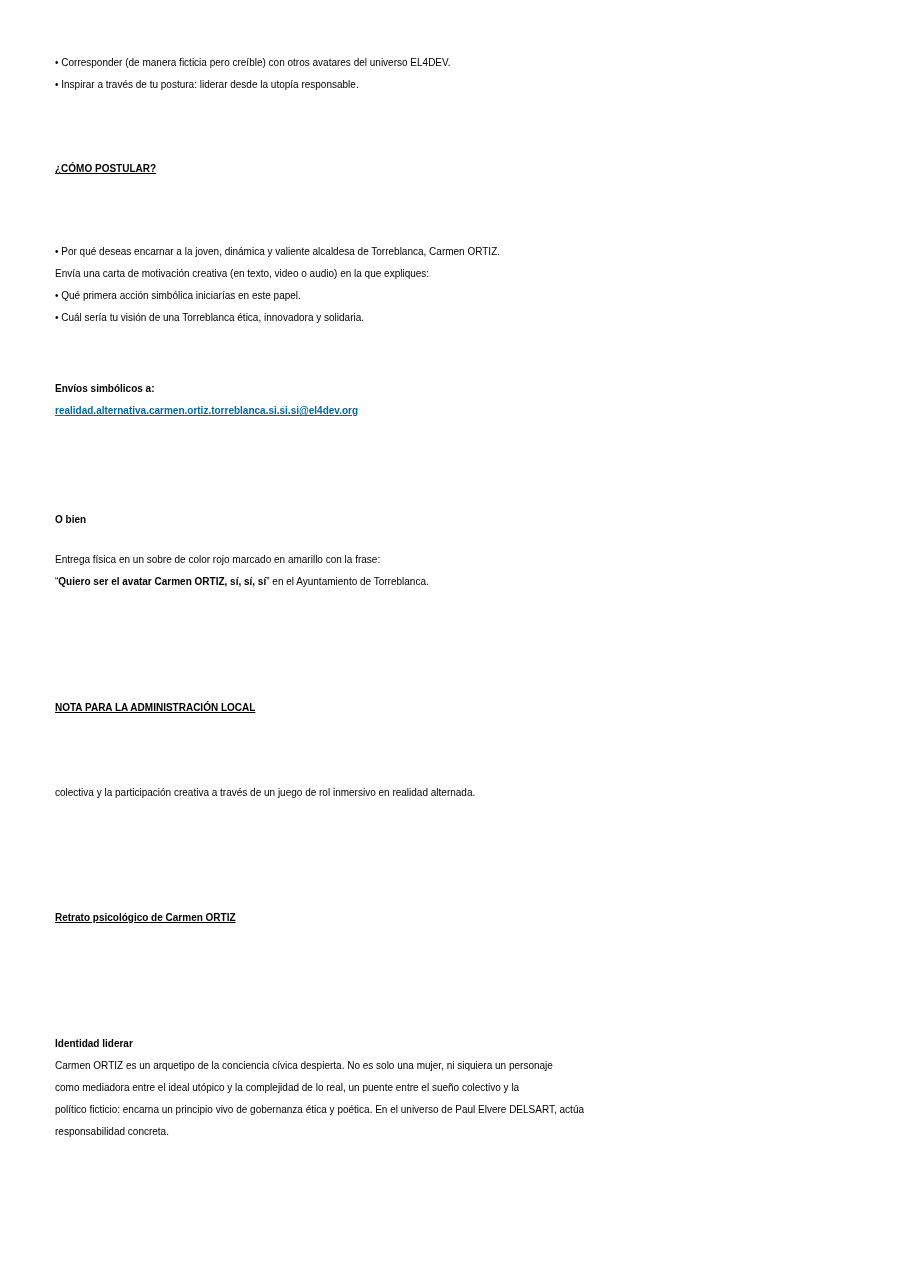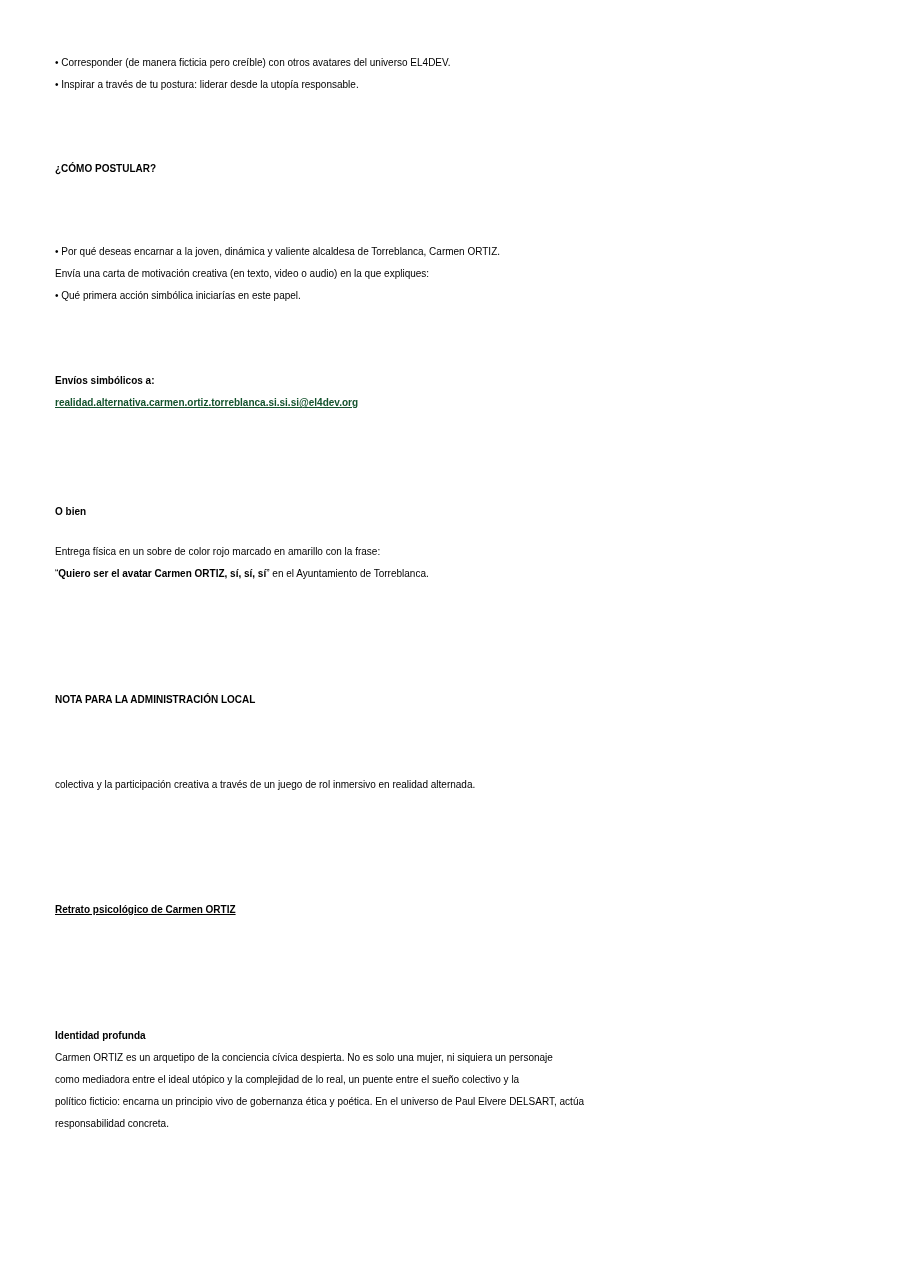--- a/index.html
+++ b/index.html
@@ -12,32 +12,32 @@
     overflow: hidden;
     font-family: "Liberation Sans", "DejaVu Sans", sans-serif;
     font-size: 10px;
     line-height: 22px;
     color: #000000;
     padding: 52px 50px 0 55px;
   }
   .line { white-space: nowrap; }
   .b { font-weight: bold; }
   .u { text-decoration: underline; }
-  .sec-heading { font-weight: bold; white-space: nowrap; }
+  .sec-heading { font-weight: bold; white-space: nowrap; text-decoration: underline; }
   .m-heading1   { margin-top: 62px; }
   .m-para1     { margin-top: 61px; }
-  .m-envios    { margin-top: 63px; }
+  .m-envios    { margin-top: 49px; }
   .m-obien     { margin-top: 87px; }
   .m-entrega   { margin-top: 18px; }
   .m-nota      { margin-top: 104px; }
   .m-oferta    { margin-top: 63px; }
   .m-retrato   { margin-top: 103px; }
   .m-identidad { margin-top: 104px; }
   a.email-link {
-    color: #14532d;
+    color: #0369a1;
     font-weight: bold;
     text-decoration: underline;
     white-space: nowrap;
   }
 </style>
 </head>
 <body>
 
 <div class="page">
 
@@ -45,20 +45,21 @@
     <div class="line">• Corresponder (de manera ficticia pero creíble) con otros avatares del universo EL4DEV.</div>
     <div class="line">• Inspirar a través de tu postura: liderar desde la utopía responsable.</div>
   </div>
 
   <div class="sec-heading m-heading1">¿CÓMO POSTULAR?</div>
 
   <div class="m-para1">
     <div class="line">• Por qué deseas encarnar a la joven, dinámica y valiente alcaldesa de Torreblanca, Carmen ORTIZ.</div>
     <div class="line">Envía una carta de motivación creativa (en texto, video o audio) en la que expliques:</div>
     <div class="line">• Qué primera acción simbólica iniciarías en este papel.</div>
+    <div class="line">• Cuál sería tu visión de una Torreblanca ética, innovadora y solidaria.</div>
   </div>
 
   <div class="m-envios">
     <div class="line b">Envíos simbólicos a:</div>
     <div class="line"><a href="#" class="email-link">realidad.alternativa.carmen.ortiz.torreblanca.si.si.si@el4dev.org</a></div>
   </div>
 
   <div class="line b m-obien">O bien</div>
 
   <div class="m-entrega">
@@ -68,20 +69,20 @@
 
   <div class="sec-heading m-nota">NOTA PARA LA ADMINISTRACIÓN LOCAL</div>
 
   <div class="m-oferta">
     <div class="line">colectiva y la participación creativa a través de un juego de rol inmersivo en realidad alternada.</div>
   </div>
 
   <div class="sec-heading u m-retrato">Retrato psicológico de Carmen ORTIZ</div>
 
   <div class="m-identidad">
-    <div class="line b">Identidad profunda</div>
+    <div class="line b">Identidad liderar</div>
     <div class="line">Carmen ORTIZ es un arquetipo de la conciencia cívica despierta. No es solo una mujer, ni siquiera un personaje</div>
     <div class="line">como mediadora entre el ideal utópico y la complejidad de lo real, un puente entre el sueño colectivo y la</div>
     <div class="line">político ficticio: encarna un principio vivo de gobernanza ética y poética. En el universo de Paul Elvere DELSART, actúa</div>
     <div class="line">responsabilidad concreta.</div>
   </div>
 
 </div>
 
 </body></html>

